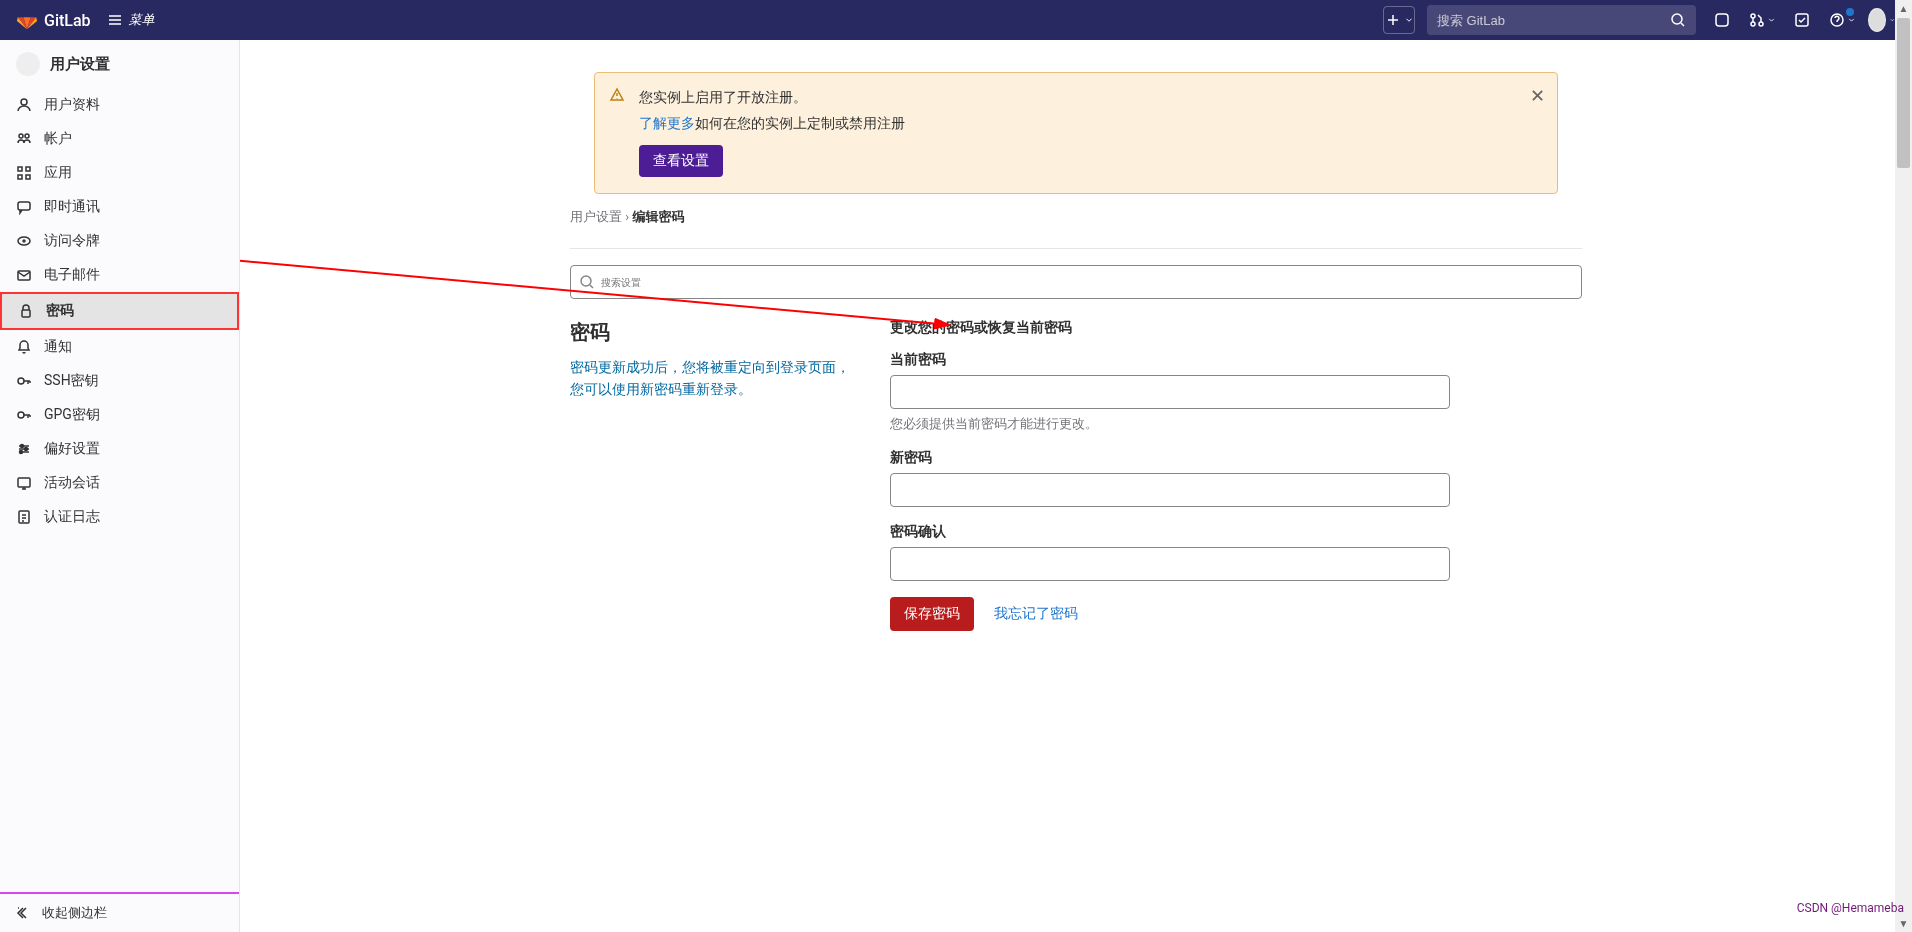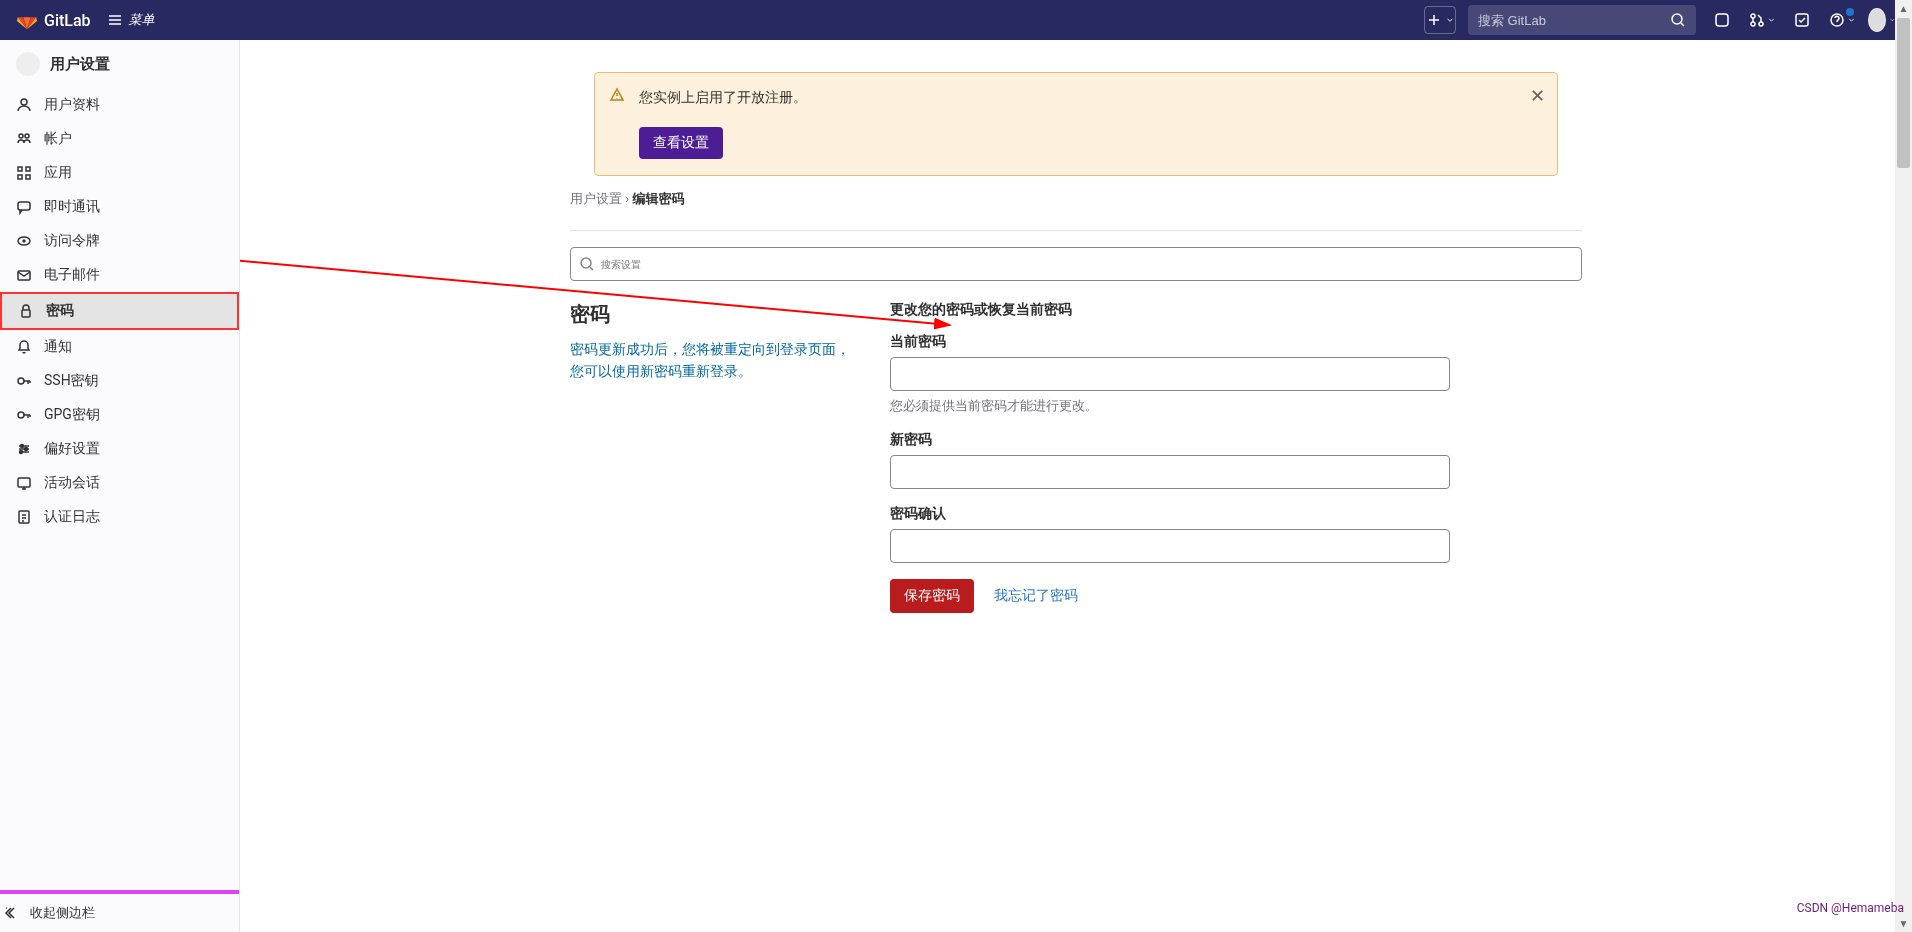--- a/index.html
+++ b/index.html
@@ -4,35 +4,35 @@
 <style>
 * { margin: 0; padding: 0; box-sizing: border-box; }
 body { font-family: -apple-system, BlinkMacSystemFont, "Segoe UI", Roboto, "Helvetica Neue", Arial, sans-serif; font-size: 14px; color: #303030; background: #fff; }
 .topbar { height: 40px; background: #292961; display: flex; align-items: center; padding: 0 16px; color: #fff; }
 .topbar-left { display: flex; align-items: center; gap: 16px; }
 .logo { display: flex; align-items: center; gap: 6px; font-size: 16px; font-weight: 500; }
 .logo svg { width: 22px; height: 22px; }
 .menu-btn { display: flex; align-items: center; gap: 6px; font-size: 13px; cursor: pointer; font-style: italic; }
 .topbar-right { margin-left: auto; display: flex; align-items: center; gap: 12px; }
 .plus-btn { width: 32px; height: 28px; border: 1px solid rgba(255,255,255,0.3); border-radius: 4px; display: flex; align-items: center; justify-content: center; gap: 3px; cursor: pointer; }
-.search-box { width: 228px; height: 30px; background: rgba(255,255,255,0.15); border-radius: 4px; display: flex; align-items: center; padding: 0 10px; }
+.search-box { width: 269px; height: 30px; background: rgba(255,255,255,0.15); border-radius: 4px; display: flex; align-items: center; padding: 0 10px; }
 .search-box input { background: transparent; border: none; color: #fff; flex: 1; font-size: 13px; outline: none; }
 .search-box input::placeholder { color: rgba(255,255,255,0.7); }
 .top-icon { width: 28px; height: 28px; display: flex; align-items: center; justify-content: center; cursor: pointer; position: relative; }
 .badge-dot { position: absolute; top: 2px; right: 2px; width: 8px; height: 8px; background: #1f75cb; border-radius: 50%; }
 .avatar { width: 24px; height: 24px; border-radius: 50%; background: #ddd; border: 1px solid rgba(255,255,255,0.4); }
 .layout { display: flex; height: calc(100vh - 40px); }
 .sidebar { width: 240px; background: #fbfafd; border-right: 1px solid #e5e5e5; display: flex; flex-direction: column; }
 .sidebar-header { display: flex; align-items: center; gap: 10px; padding: 12px 16px; font-weight: 600; font-size: 15px; }
 .sidebar-header .av { width: 24px; height: 24px; border-radius: 50%; background: #eee; }
 .sidebar-items { flex: 1; overflow-y: auto; text-align: center; }
 .sidebar-item { display: flex; align-items: center; gap: 12px; padding: 8px 16px; cursor: pointer; font-size: 14px; color: #333; }
 .sidebar-item.active { background: #e4e4e4; font-weight: 600; border: 2px solid #ff3333; }
 .sidebar-item .icn { width: 16px; height: 16px; display: flex; align-items: center; justify-content: center; }
-.sidebar-footer { border-top: 4px solid #d946ef; padding: 10px 4px; display: flex; align-items: center; gap: 10px; cursor: pointer; font-size: 13px; text-align: center; }
+.sidebar-footer { border-top: 2px solid #d946ef; padding: 10px 16px; display: flex; align-items: center; gap: 10px; cursor: pointer; font-size: 13px; text-align: center; }
 .main { flex: 1; overflow-y: auto; position: relative; }
 .alert { background: #fdf1dd; border: 1px solid #e9be74; border-radius: 4px; margin: 16px 24px 0 24px; padding: 16px 40px 16px 44px; position: relative; }
 .alert .warn-icn { position: absolute; left: 14px; top: 14px; color: #c17d10; }
 .alert .close { position: absolute; right: 12px; top: 12px; cursor: pointer; color: #666; font-size: 18px; }
 .alert-title { font-weight: 400; margin-bottom: 8px; }
 .alert-body { font-size: 14px; color: #333; }
 .alert-body a { color: #1f75cb; text-decoration: none; }
 .alert-btn { margin-top: 12px; background: #4c1d95; color: #fff; border: none; border-radius: 4px; padding: 7px 14px; font-size: 14px; cursor: pointer; }
 .content { max-width: 1060px; margin: 0 auto; padding: 16px 24px; }
 .breadcrumb { font-size: 13px; color: #737278; padding: 14px 0; }
@@ -289,20 +289,23 @@
     </svg>
 
     <div class="content">
     <div class="alert">
       <span class="warn-icn"><svg class="icon" viewBox="0 0 16 16">
               <path d="M8 2l6 11H2z" stroke="#c17d10"></path>
               <path d="M8 6v3M8 11v.5" stroke="#c17d10"></path>
             </svg></span>
       <span class="close">✕</span>
       <div class="alert-title">您实例上启用了开放注册。</div>
+      <div class="alert-body">
+        <a href="#">了解更多</a><span>如何在您的实例上定制或禁用注册</span>
+      </div>
       <button class="alert-btn">查看设置</button>
     </div>
 
       <div class="breadcrumb">
         <span>用户设置</span>
         <span>›</span>
         <span class="cur">编辑密码</span>
       </div>
       <hr>
       <div class="search-wrap">

